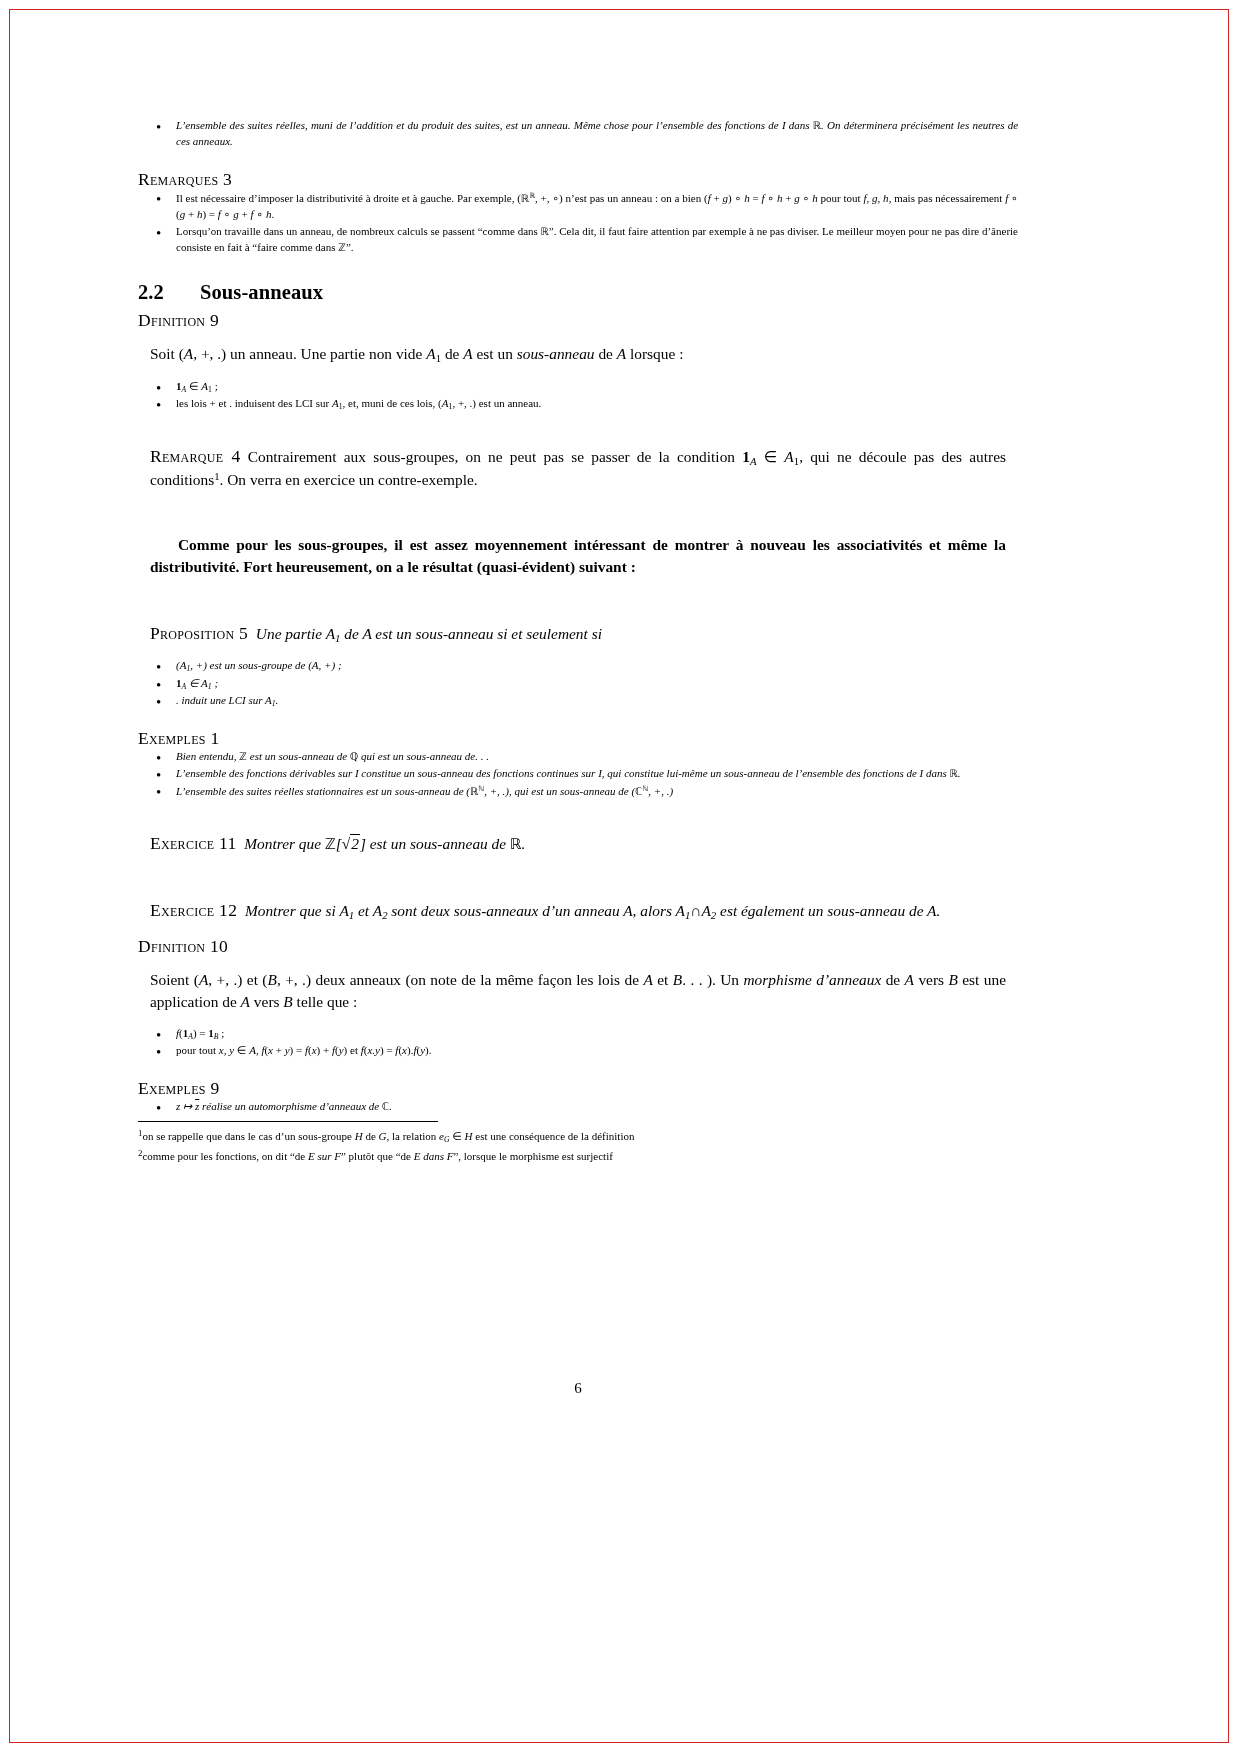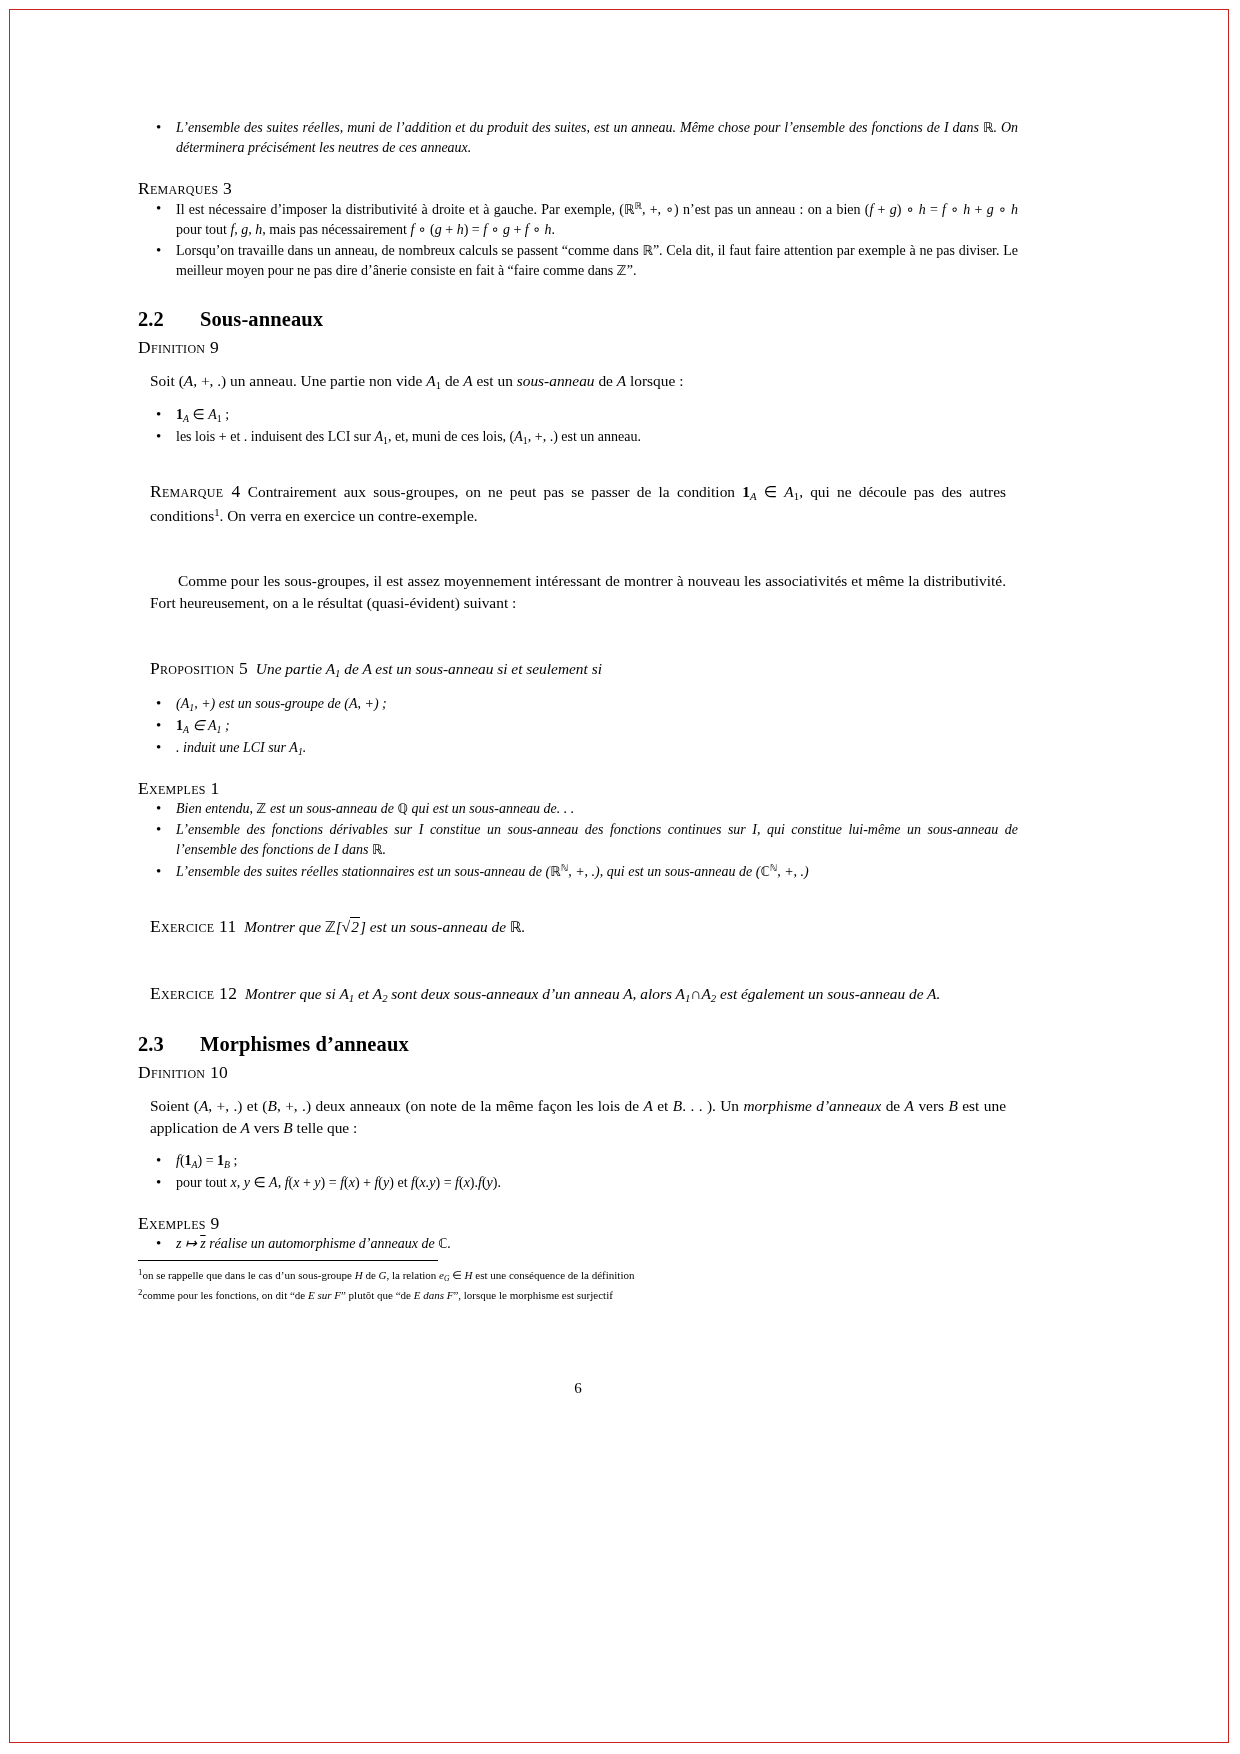--- a/index.html
+++ b/index.html
@@ -39,21 +39,21 @@
 
   ul.bullets {
     list-style: none;
     margin: 0;
     padding: 0;
   }
   ul.bullets > li {
     position: relative;
     padding-left: 38px;
     margin: 0 0 1px 0;
-    font-size: 14px;
+    font-size: 11px;
     line-height: 1.45;
     text-align: justify;
   }
   ul.bullets > li::before {
     content: "•";
     position: absolute;
     left: 18px;
     top: -1px;
     font-size: 15px;
   }
@@ -94,21 +94,21 @@
   .footnotes sup { font-size: 0.8em; }
 
   .pagenum {
     position: absolute;
     left: 0;
     top: 1262px;
     width: 880px;
     text-align: center;
     font-size: 15px;
   }
-  .indent { text-indent: 28px; }
+  .indent { text-indent: 28px; font-weight: bold; }
   .sqrt {
     border-top: 1px solid #000;
     padding: 0 1px;
   }
   .overline { text-decoration: overline; }
 </style>
 </head>
 <body>
 
 <div class="page-border"></div>
@@ -191,23 +191,20 @@
     <i>&nbsp;Montrer que <span class="bb">ℤ</span>[√<span class="sqrt">2</span>] est un sous-anneau de <span class="bb">ℝ</span>.</i>
   </p>
 
   <div class="gap-md"></div>
 
   <p class="envline">
     <span class="envhead">Exercice 12</span>
     <i>&nbsp;Montrer que si <span class="math">A</span><sub>1</sub> et <span class="math">A</span><sub>2</sub> sont deux sous-anneaux d’un anneau <span class="math">A</span>, alors <span class="math">A</span><sub>1</sub>∩<span class="math">A</span><sub>2</sub> est également un sous-anneau de <span class="math">A</span>.</i>
   </p>
 
-  <div class="sectionhead">
-    <span class="num">2.3</span><span>Morphismes d’anneaux</span>
-  </div>
 
   <div class="envhead">Dfinition 10</div>
   <p class="envline">
     Soient (<span class="math">A</span>, +, .) et (<span class="math">B</span>, +, .) deux anneaux (on note de la même façon les lois de <span class="math">A</span> et <span class="math">B</span>. . . ). Un <i>morphisme
     d’anneaux</i> de <span class="math">A</span> vers <span class="math">B</span> est une application de <span class="math">A</span> vers <span class="math">B</span> telle que :
   </p>
   <ul class="bullets">
     <li><span class="math">f</span>(<span class="bold">1</span><sub><span class="math">A</span></sub>) = <span class="bold">1</span><sub><span class="math">B</span></sub> ;</li>
     <li>pour tout <span class="math">x, y</span> ∈ <span class="math">A</span>, <span class="math">f</span>(<span class="math">x</span> + <span class="math">y</span>) = <span class="math">f</span>(<span class="math">x</span>) + <span class="math">f</span>(<span class="math">y</span>) et <span class="math">f</span>(<span class="math">x.y</span>) = <span class="math">f</span>(<span class="math">x</span>).<span class="math">f</span>(<span class="math">y</span>).</li>
   </ul>

